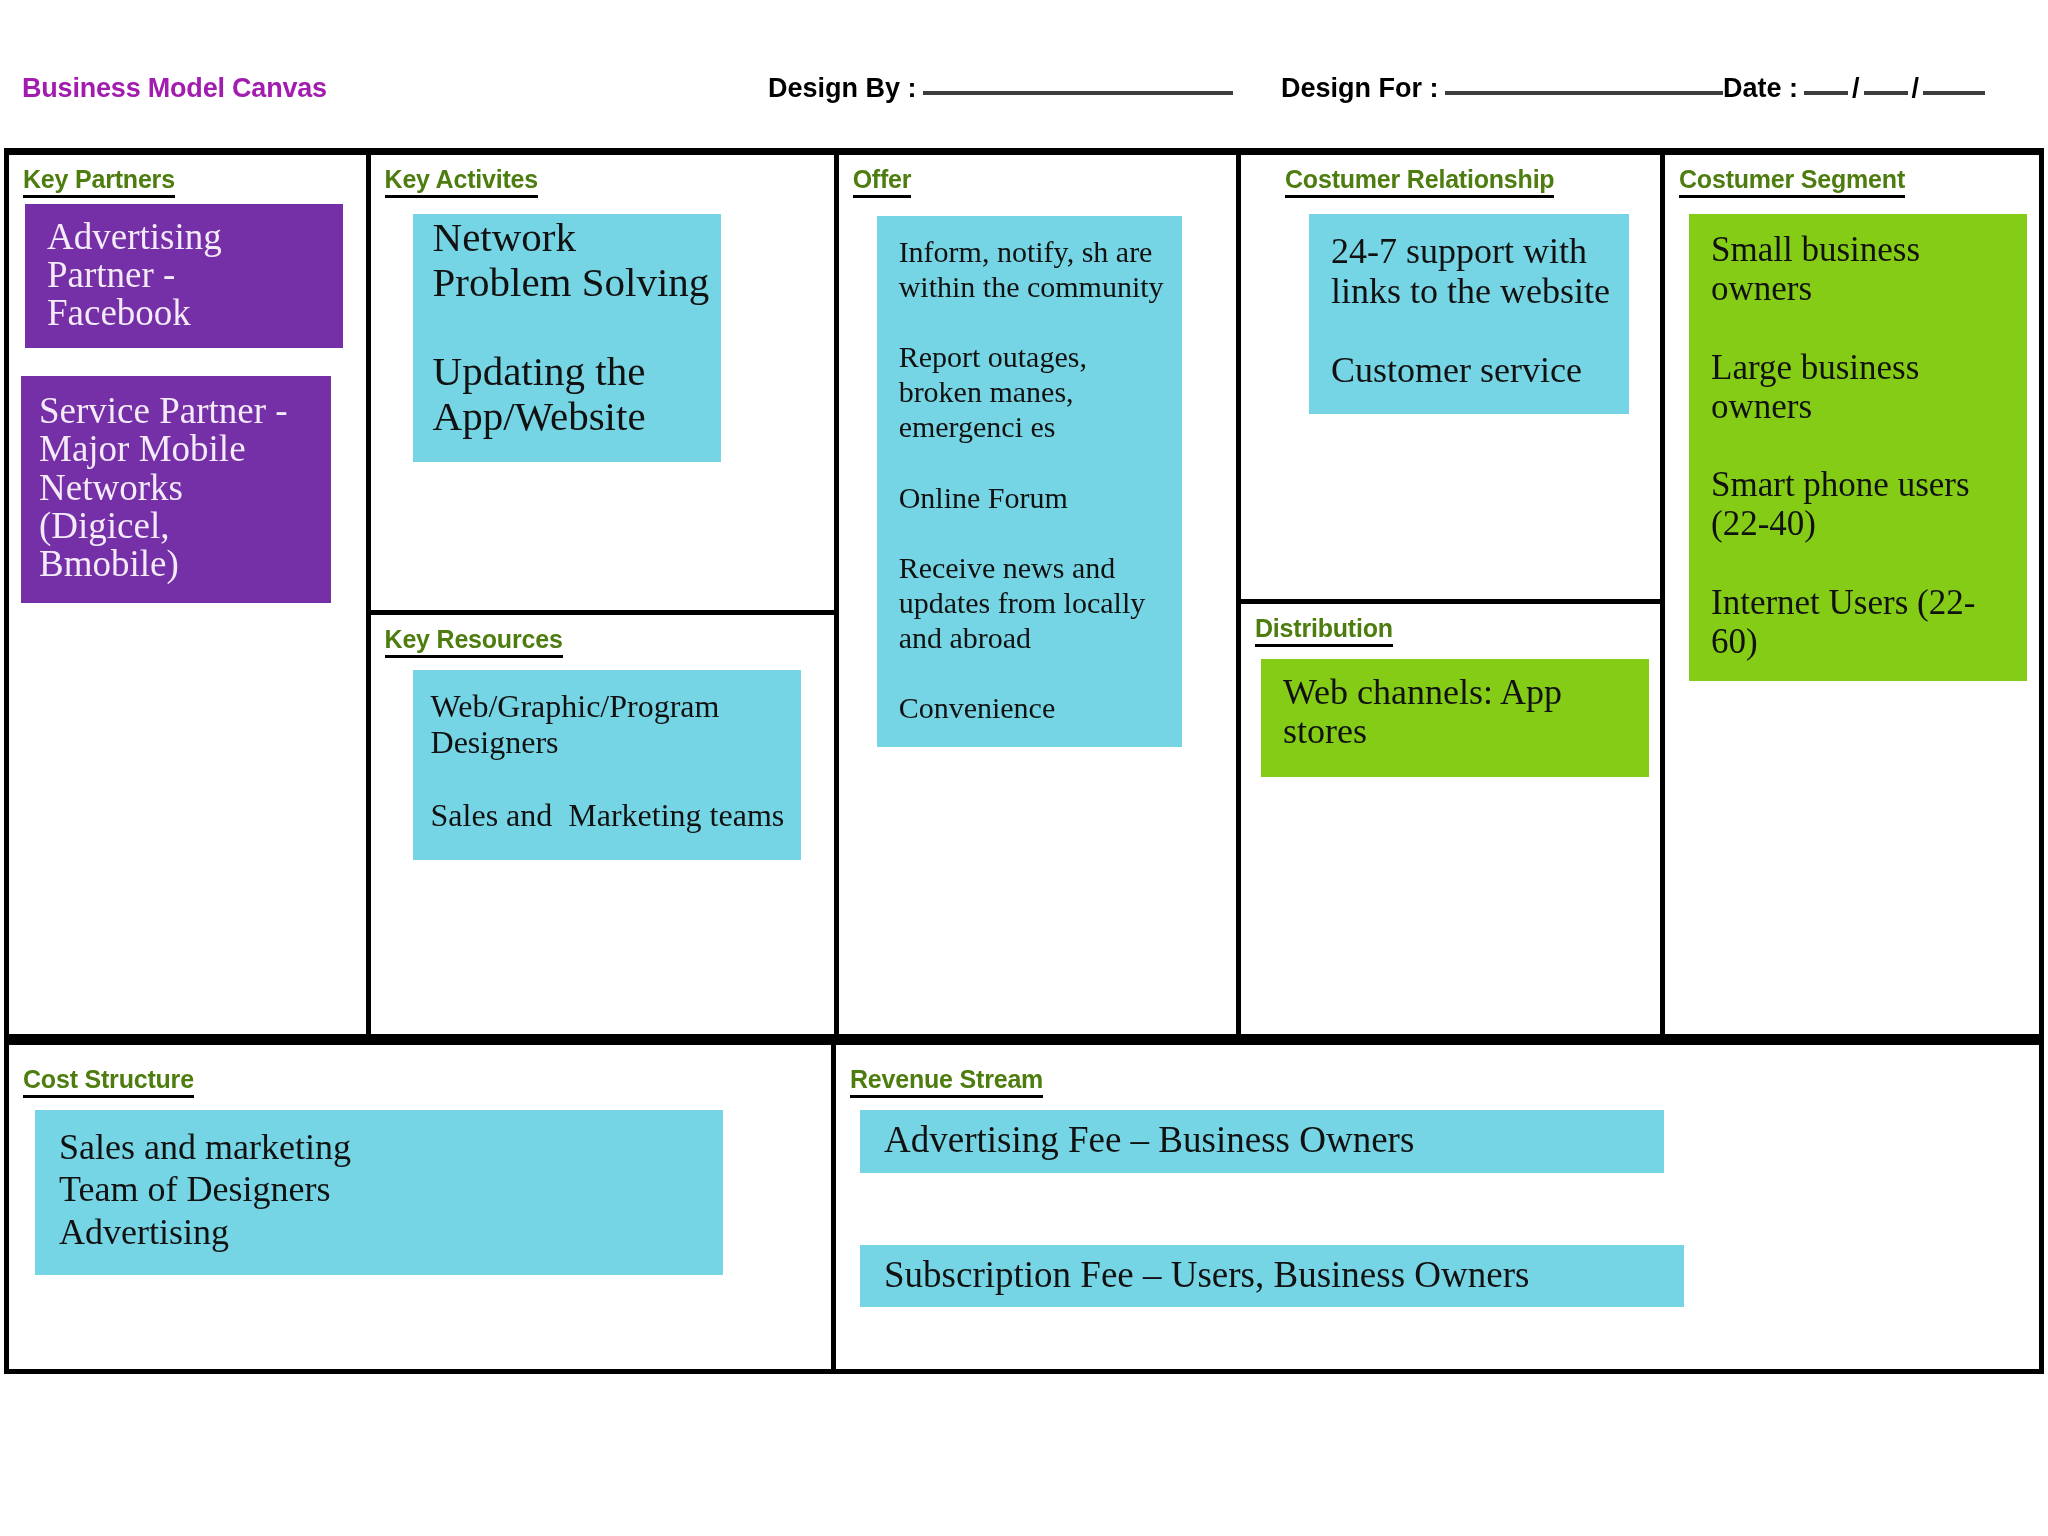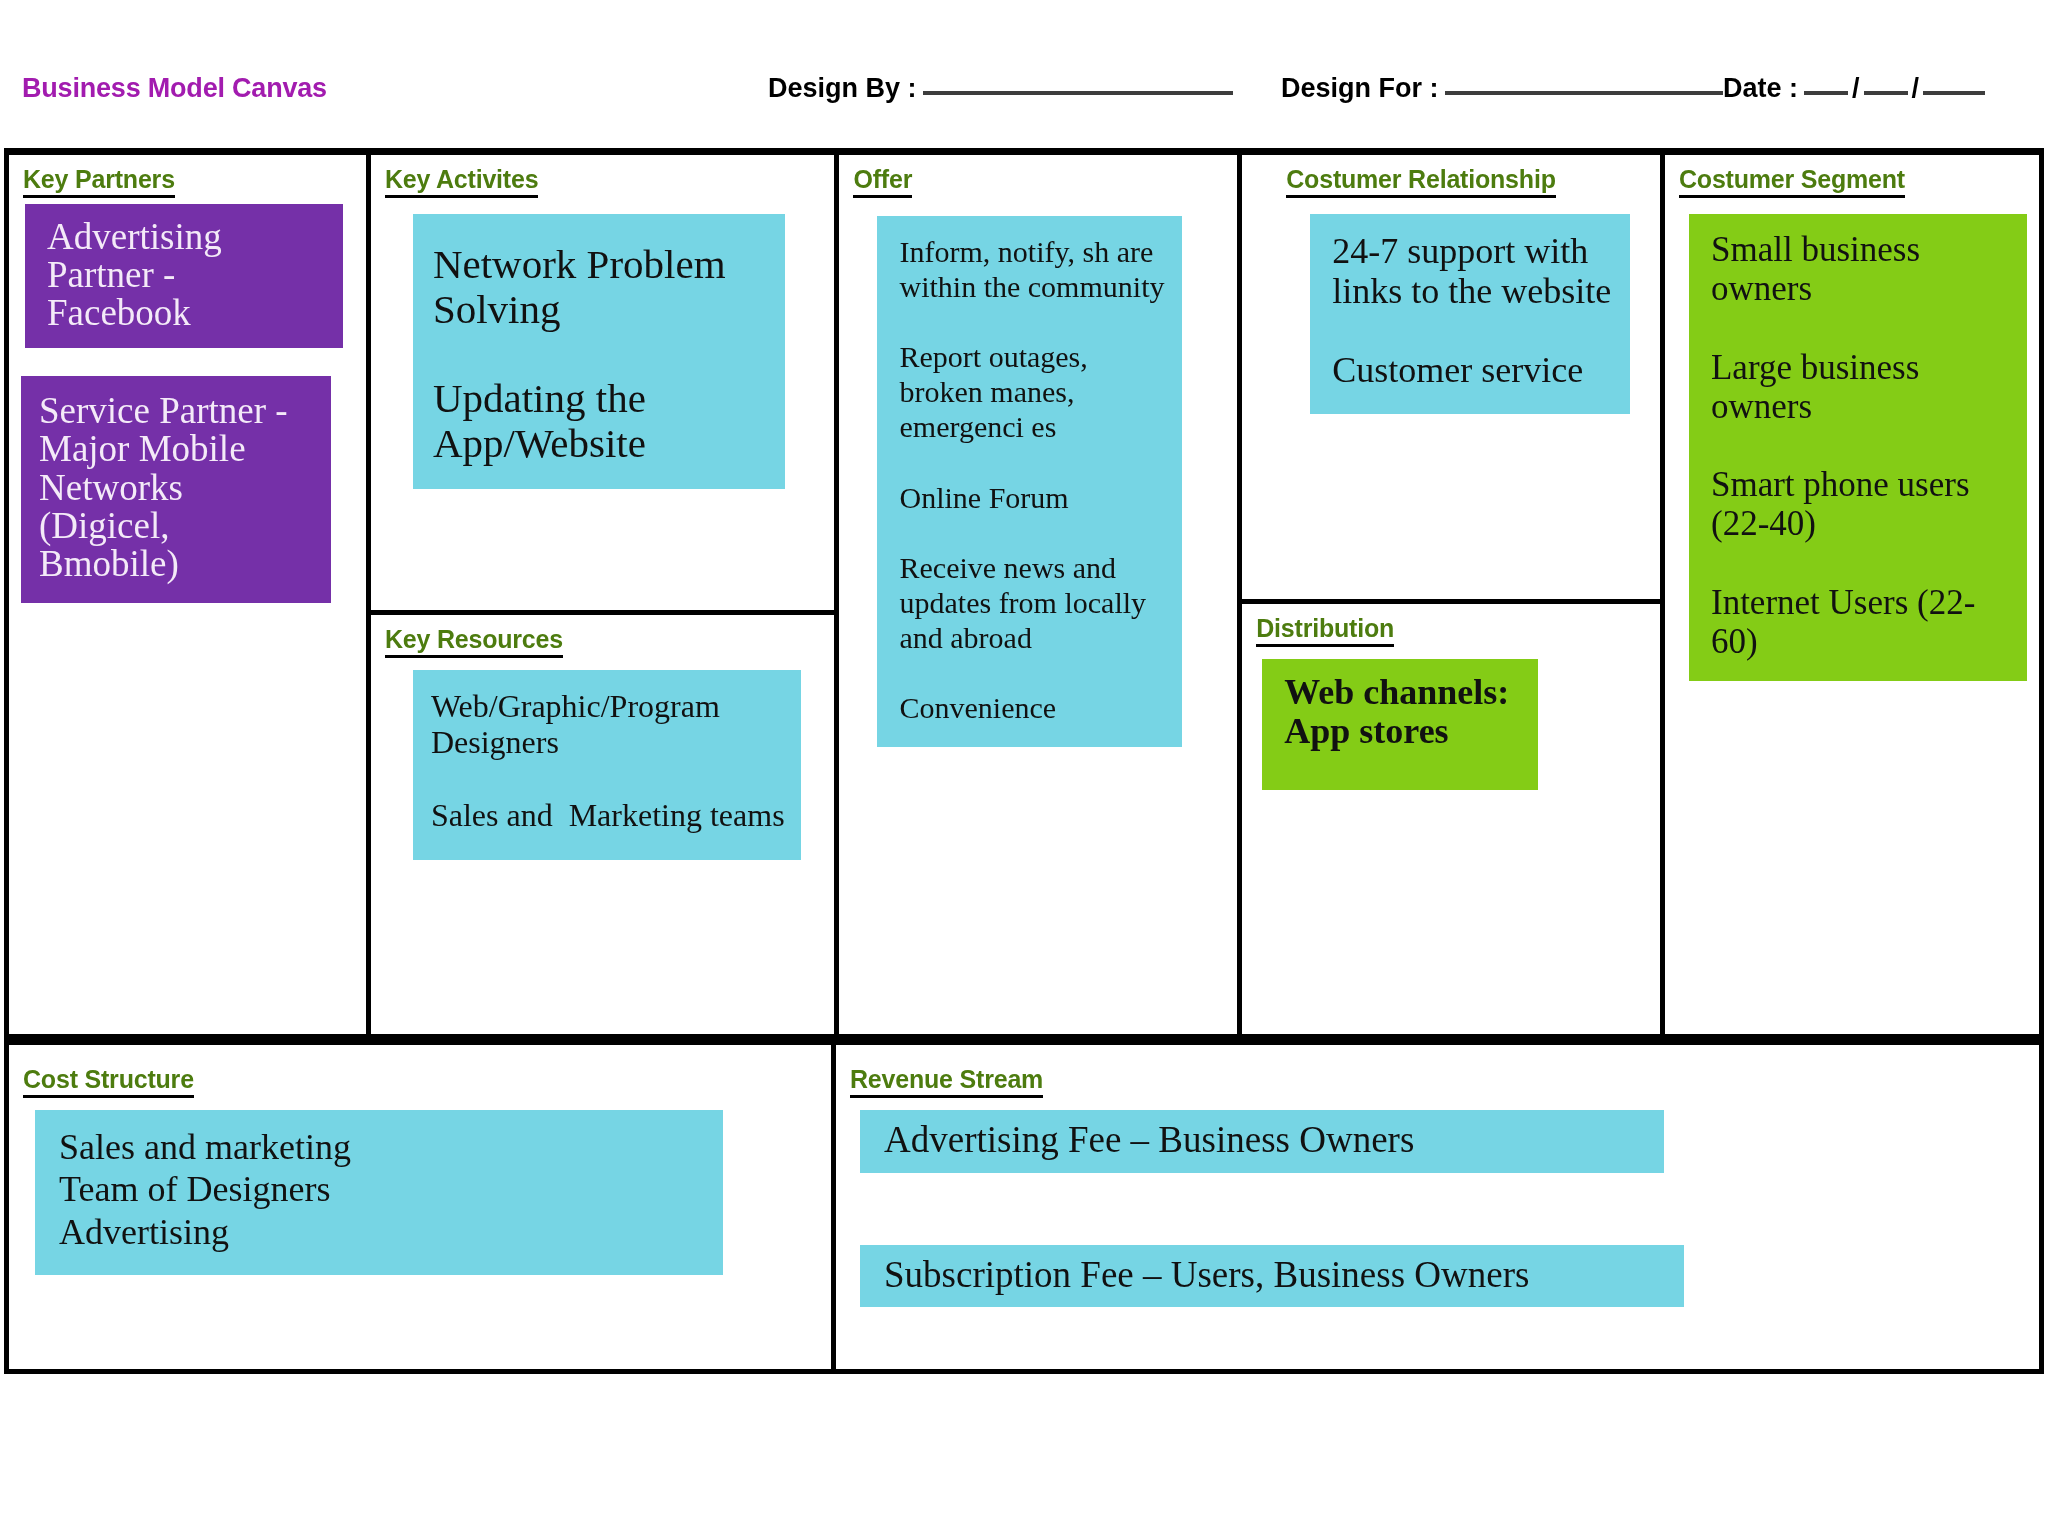--- a/index.html
+++ b/index.html
@@ -144,22 +144,22 @@
     margin: 28px 0 0 0;
     width: 310px;
     padding: 16px 14px 20px 18px;
     font-size: 37px;
     line-height: 1.03;
   }
 
   
   .na1 {
     margin: 10px 12px 0 30px;
-    width: 372px;
-    padding: 28px 10px 24px 20px;
+    width: 308px;
+    padding: 1px 10px 24px 20px;
     font-size: 41px;
     line-height: 1.09;
   }
   
   .nr1 {
     margin: 6px 0 0 30px;
     width: 388px;
     padding: 18px 8px 26px 18px;
     font-size: 32px;
     line-height: 1.14;
@@ -178,25 +178,24 @@
   .nc1 {
     margin: 10px 0 0 26px;
     width: 320px;
     padding: 18px 10px 24px 22px;
     font-size: 36px;
     line-height: 1.10;
   }
   
   .nd1 {
     margin: 6px 0 0 8px;
-    width: 276px;
-    padding: 14px 10px 39px 22px;
+    width: 388px;
+    padding: 14px 10px 26px 22px;
     font-size: 36px;
     line-height: 1.08;
-    font-weight: bold;
   }
 
   
   .ns1 {
     margin: 10px 0 0 12px;
     width: 338px;
     padding: 16px 10px 20px 22px;
     font-size: 35px;
     line-height: 1.12;
   }

